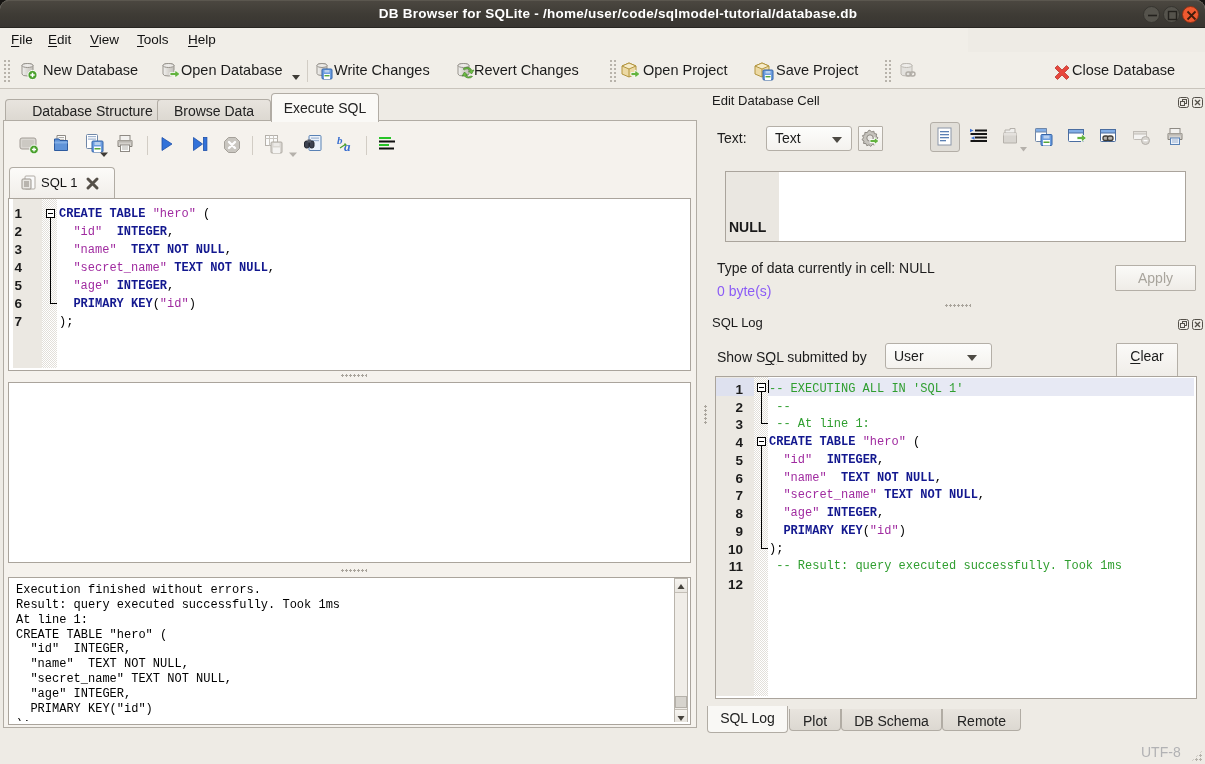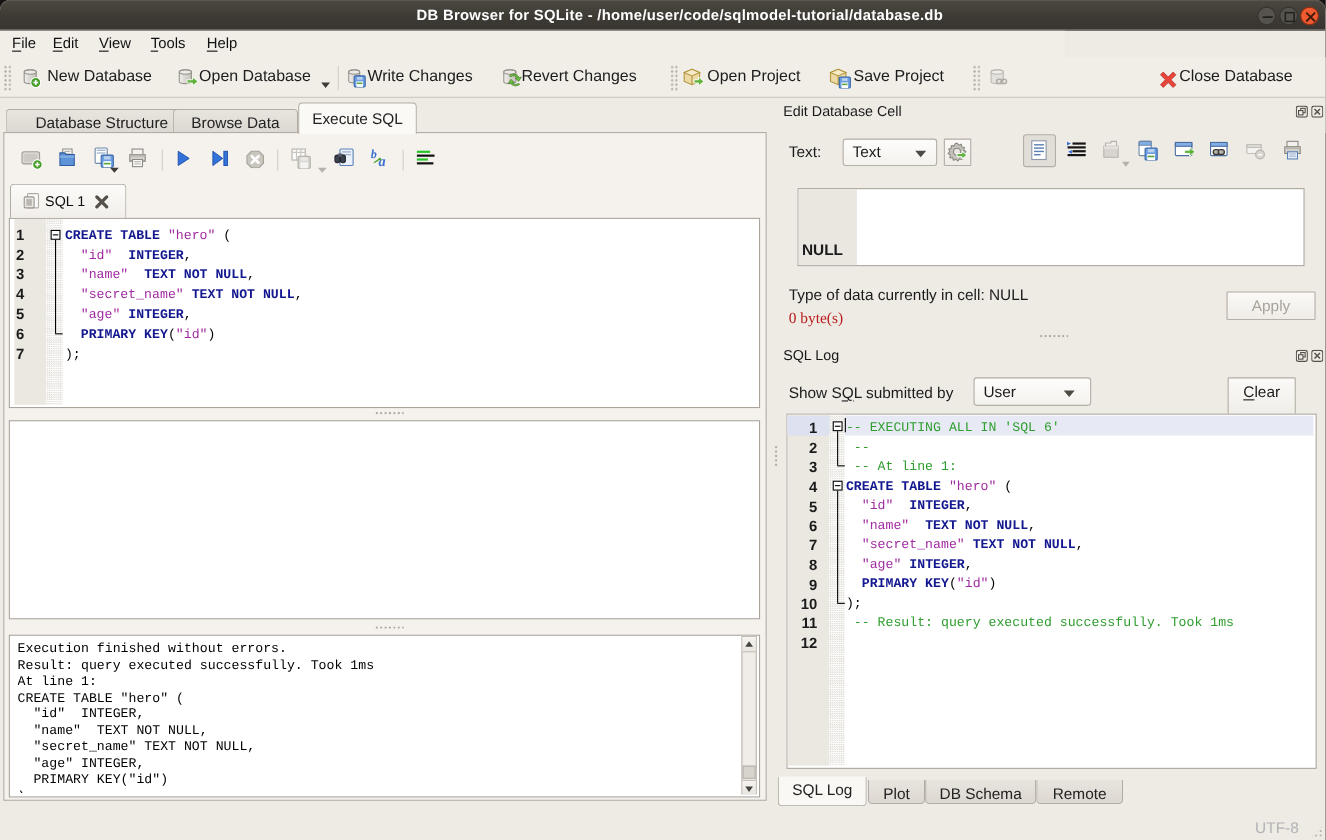--- a/index.html
+++ b/index.html
@@ -380,21 +380,21 @@
       <rect x="3" y="6.5" width="14" height="2" fill="#b9b6b0"></rect>
       <rect x="5.5" y="11" width="9" height="6.5" fill="#eaf1fa" stroke="#5a82b5"></rect>
       <rect x="7" y="12.5" width="6" height="1" fill="#9fb4d0"></rect>
       <rect x="7" y="14.5" width="6" height="1" fill="#9fb4d0"></rect>
     </svg>
 
   <div style="position:absolute;left:725px;top:171px;width:461px;height:71px;background:#fff;border:1px solid #aaa49c;box-sizing:border-box;"></div>
   <div style="position:absolute;left:726px;top:172px;width:53px;height:69px;background:#eae7e1;"></div>
   <span style="position:absolute;left:729px;top:175px;font-size:14px;font-weight:bold;color:#1a1a1a;margin-top:44px;">NULL</span>
   <span style="position:absolute;left:717px;top:260px;font-size:14px;color:#1c1c1c;">Type of data currently in cell: NULL</span>
-  <span style="position:absolute;left:717px;top:283px;font-size:14px;color:#b91c1c;font-family:Liberation Serif, serif;">0 byte(s)</span>
+  <span style="position:absolute;left:717px;top:283px;font-size:14px;color:#8b5cf6;">0 byte(s)</span>
   <div class="btn" style="left:1115px;top:265px;width:81px;height:26px;color:#a8a49c;padding-top:4px;">Apply</div>
   <div class="hdots" style="left:945px;top:304px;"></div>
 
   <span class="docktitle" style="left:712px;top:315px;">SQL Log</span>
   <div class="dockbtn" style="left:1178px;top:316px;"><svg width="11" height="11">
         <rect x="0.5" y="0.5" width="10" height="10" rx="2" fill="none" stroke="#55514a"></rect>
         <rect x="4.5" y="2.5" width="4" height="4" fill="none" stroke="#55514a"></rect>
         <rect x="2.5" y="4.5" width="4" height="4" fill="#f0ede8" stroke="#55514a"></rect>
       </svg></div>
   <div class="dockbtn" style="left:1192px;top:316px;"><svg width="11" height="11">
@@ -407,21 +407,21 @@
       <span class="arr" style="top:11px;right:14px;"></span>
     </div>
   <div class="btn" style="left:1116px;top:343px;width:62px;height:37px;padding-top:4px;"><span style="text-decoration:underline;text-underline-offset:2px;">C</span>lear</div>
 
   <div class="frame" style="left:715px;top:376px;width:480px;height:321px;"></div>
   <div style="position:absolute;left:716px;top:378px;width:478px;height:18px;background:#e7e9f4;"></div>
   <div class="gutter-num" style="left:716px;top:377px;width:38px;height:319px;"></div>
   <div class="gutter-hatch" style="left:754px;top:377px;width:14px;height:319px;"></div>
   <div style="position:absolute;left:716px;top:378px;width:38px;height:18px;background:#dee1ef;"></div>
   <div class="lnum" style="left:713px;top:381px;width:30px;line-height:17.73px;">1<br>2<br>3<br>4<br>5<br>6<br>7<br>8<br>9<br>10<br>11<br>12</div>
-  <div class="code" style="left:769px;top:381px;line-height:17.73px;"><span class="com">-- EXECUTING ALL IN 'SQL 6'</span>
+  <div class="code" style="left:769px;top:381px;line-height:17.73px;"><span class="com">-- EXECUTING ALL IN 'SQL 1'</span>
 <span class="com"> --</span>
 <span class="com"> -- At line 1:</span>
 <span class="kw">CREATE TABLE</span> <span class="str">"hero"</span> (
   <span class="str">"id"</span>  <span class="kw">INTEGER</span>,
   <span class="str">"name"</span>  <span class="kw">TEXT NOT NULL</span>,
   <span class="str">"secret_name"</span> <span class="kw">TEXT NOT NULL</span>,
   <span class="str">"age"</span> <span class="kw">INTEGER</span>,
   <span class="kw">PRIMARY KEY</span>(<span class="str">"id"</span>)
 );
  <span class="com">-- Result: query executed successfully. Took 1ms</span></div>

